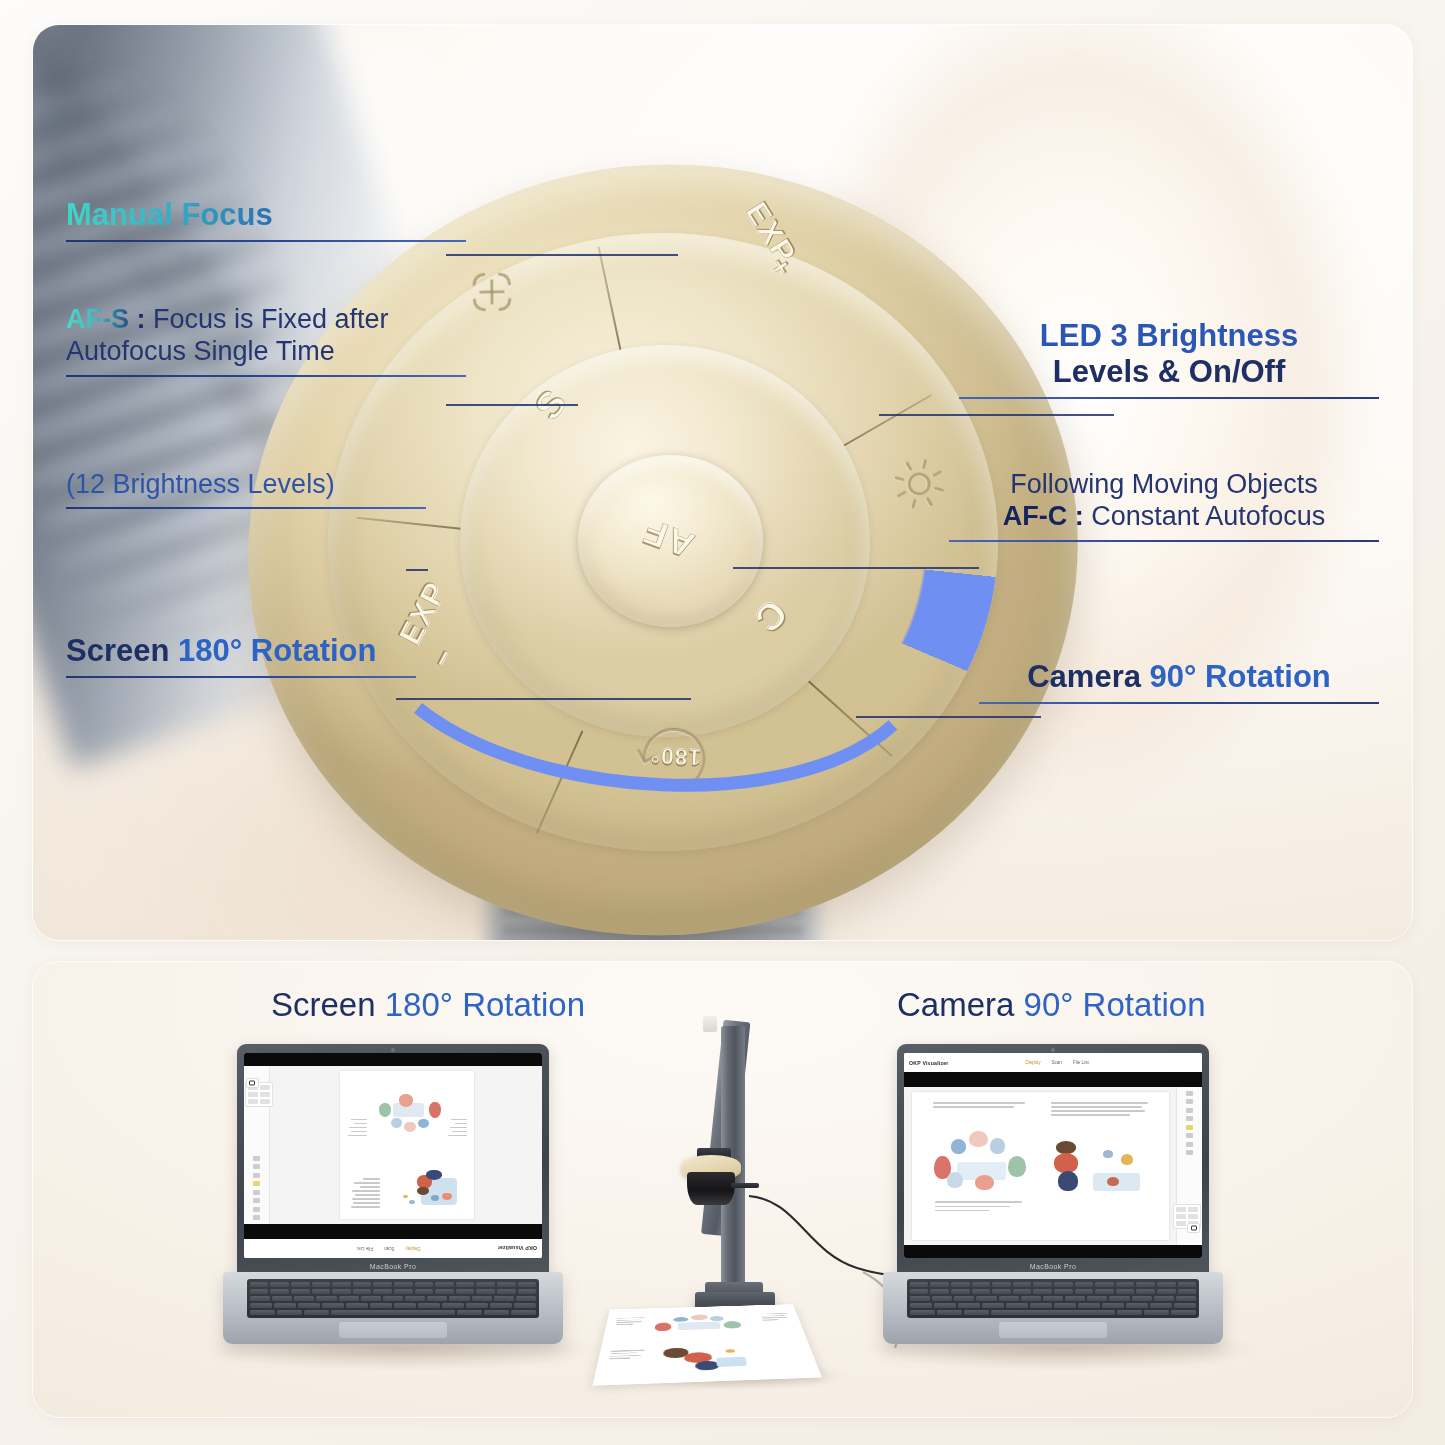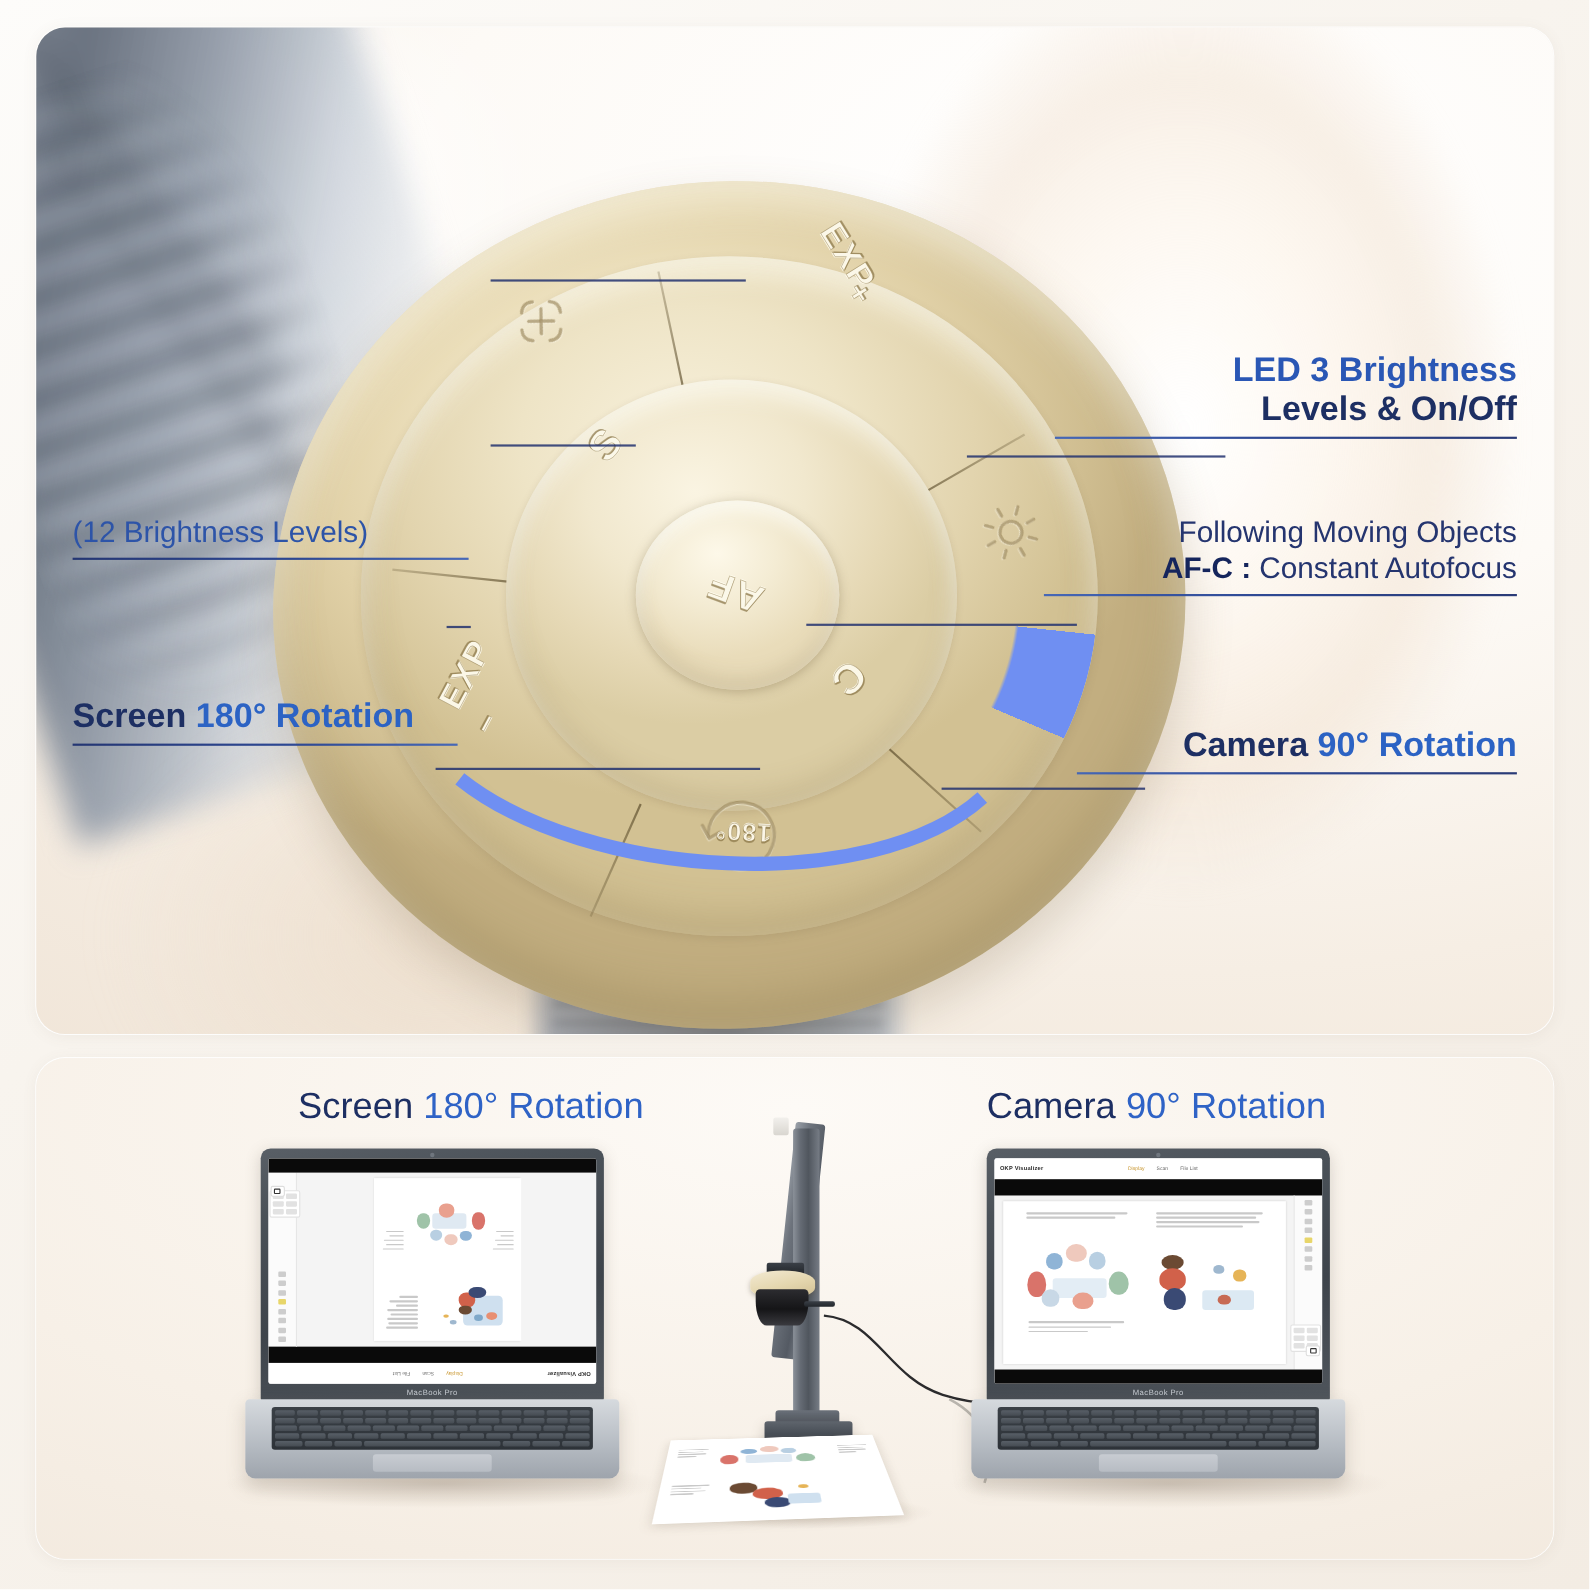--- a/index.html
+++ b/index.html
@@ -269,21 +269,21 @@
   }
   .callout .lead { font-weight: 700; color:#15255c; }
   .callout .lead.grad {
     background: linear-gradient(90deg,#4ad9c8 0%, #3fb9c6 38%, #1b2b66 95%);
     -webkit-background-clip: text;
             background-clip: text;
     color: transparent;
   }
   .callout .two-tone-a { color:#1d2f63; }
   .callout .two-tone-b { color:#2c63c4; }
-  .callout.right { text-align: right; }
+  .callout.right { text-align: center; }
   .callout.right .title, .callout.right .sub { white-space: nowrap; }
 
   .rule {
     height: 2px;
     margin-top: 7px;
     background: linear-gradient(90deg,#1f3170 0%, #24408f 55%, #3f63b8 100%);
     opacity:.95;
   }
   .rule.r2 {
     background: linear-gradient(90deg,#3f63b8 0%, #24408f 45%, #1f3170 100%);
@@ -582,22 +582,33 @@
     </div>
 
     <svg id="arrows" width="1379" height="915" viewBox="0 0 1379 915">
       <g>
         <path d="M385 683 C 500 775, 760 790, 860 700" stroke="#6f8ff2" stroke-width="13" fill="none" stroke-linecap="butt"></path>
         <polygon points="392,664 364,688 398,706" fill="#6f8ff2"></polygon>
         <polygon points="853,664 881,688 847,706" fill="#6f8ff2"></polygon>
       </g>
     </svg>
 
+    <div class="callout" style="left:33px; top:172px; width:400px;">
+      <div class="title grad">Manual Focus</div>
+      <div class="rule"></div>
+    </div>
     <div class="leader thin" style="left:413px; top:229px; width:232px;"></div>
 
+    <div class="callout" style="left:33px; top:278px; width:400px;">
+      <div class="sub">
+        <span class="lead grad">AF-S :</span><span class="grad"> Focus is Fixed after</span>
+      </div>
+      <div class="sub">Autofocus Single Time</div>
+      <div class="rule"></div>
+    </div>
     <div class="leader thin" style="left:413px; top:379px; width:132px;"></div>
 
     <div class="callout" style="left:33px; top:443px; width:360px;">
       <div class="sub" style="color:#2d54a8;">(12 Brightness Levels)</div>
       <div class="rule"></div>
     </div>
     <div class="leader thin" style="left:373px; top:544px; width:22px;"></div>
 
     <div class="callout" style="left:33px; top:608px; width:350px;">
       <div class="title">

